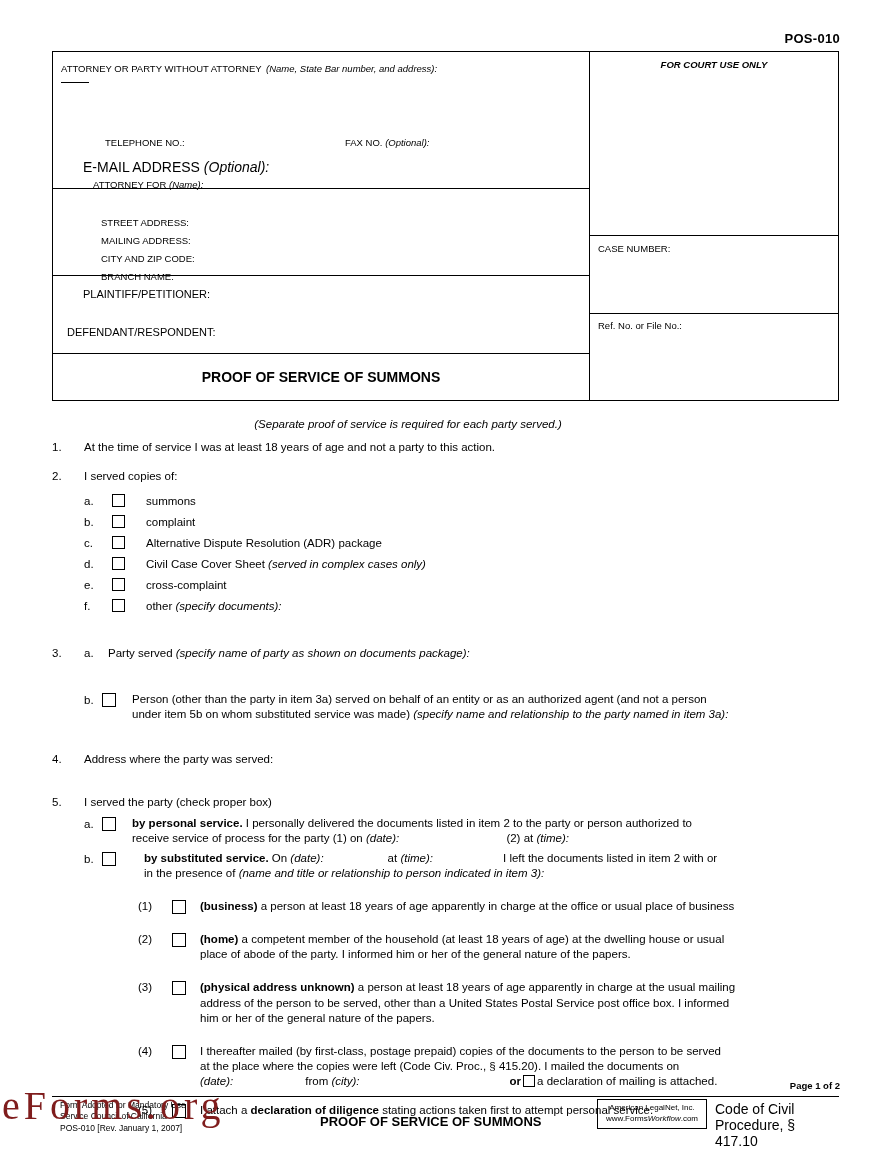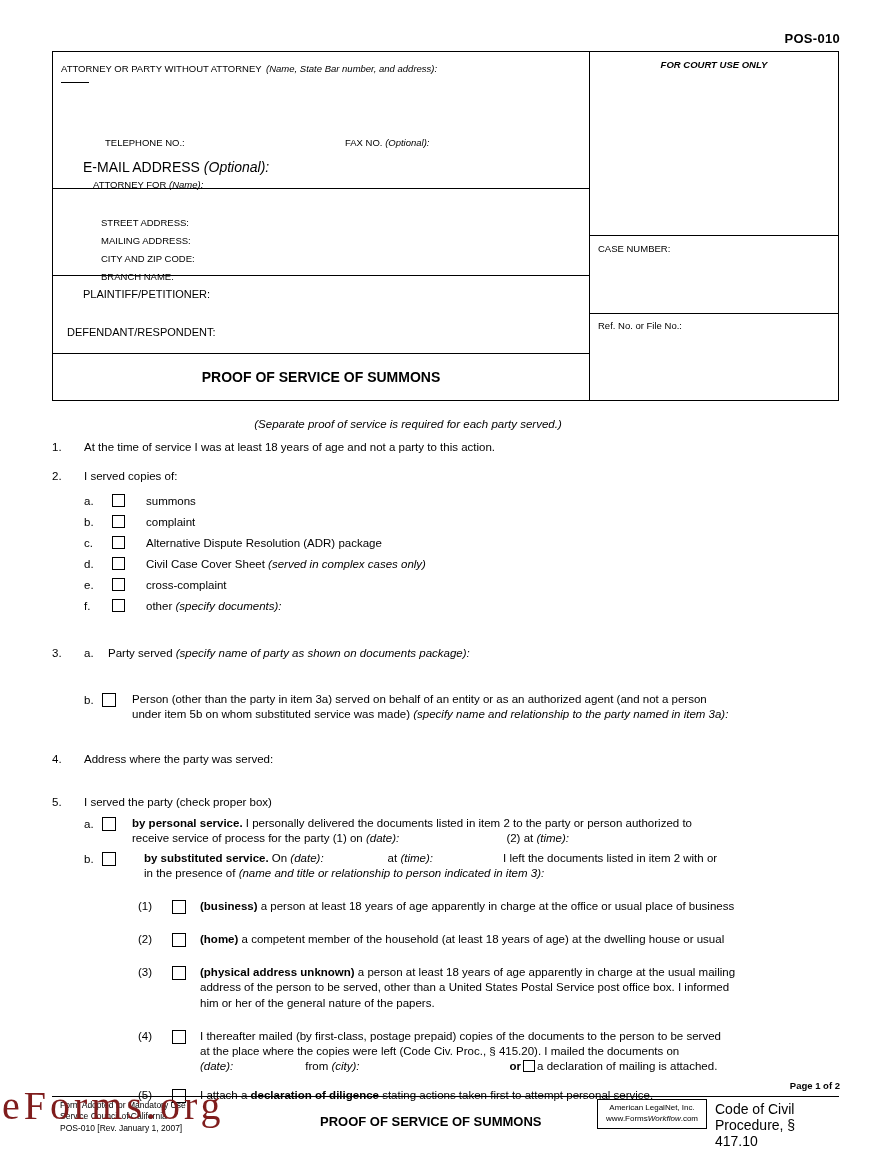--- a/index.html
+++ b/index.html
@@ -484,20 +484,21 @@
         <div>
           <b>(business)</b><span> a person at least 18 years of age apparently in charge at the office or usual place of business</span><br>
         </div>
       </div>
 
       <div class="nrow" style="margin-top:18px;">
         <span class="nl">(2)</span>
         <span class="nb"><span class="cb-l"></span></span>
         <div>
           <b>(home)</b><span> a competent member of the household (at least 18 years of age) at the dwelling house or usual</span><br>
+          <span>place of abode of the party. I informed him or her of the general nature of the papers.</span>
         </div>
       </div>
 
       <div class="nrow" style="margin-top:18px;">
         <span class="nl">(3)</span>
         <span class="nb"><span class="cb-l"></span></span>
         <div>
           <b>(physical address unknown)</b><span> a person at least 18 years of age apparently in charge at the usual mailing</span><br>
           <span>address of the person to be served, other than a United States Postal Service post office box. I informed</span><br>
           <span>him or her of the general nature of the papers.</span>

